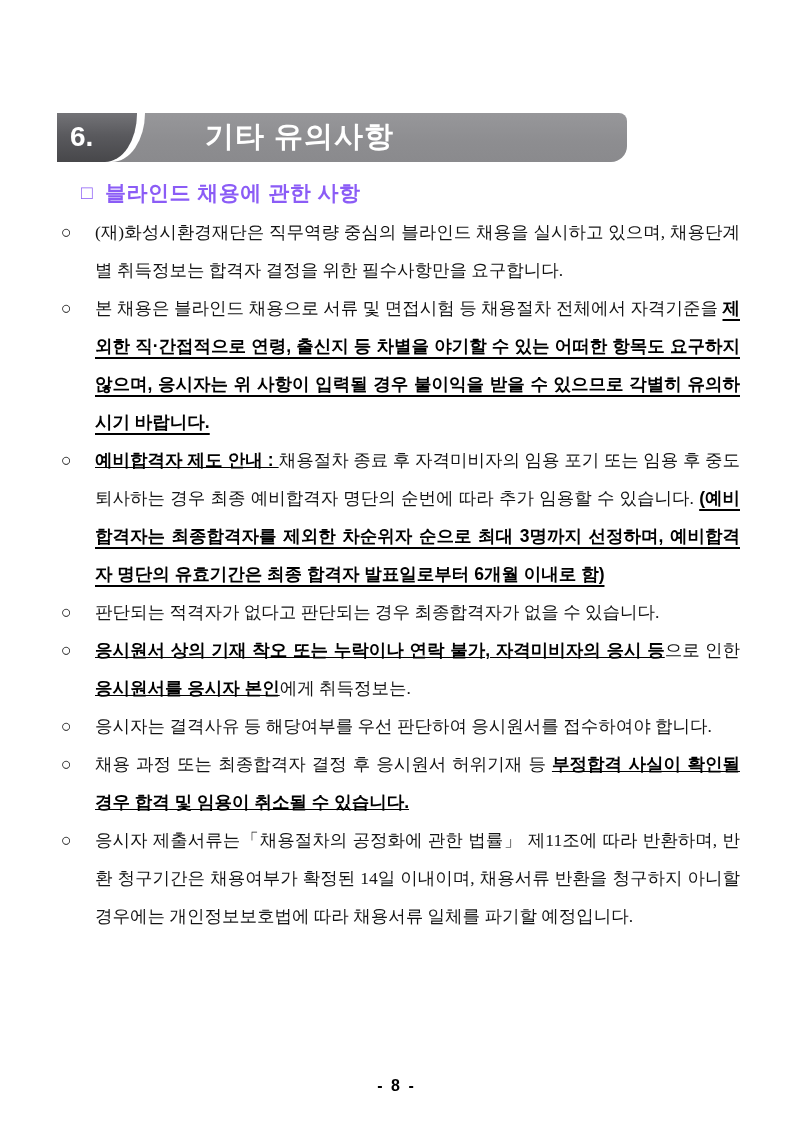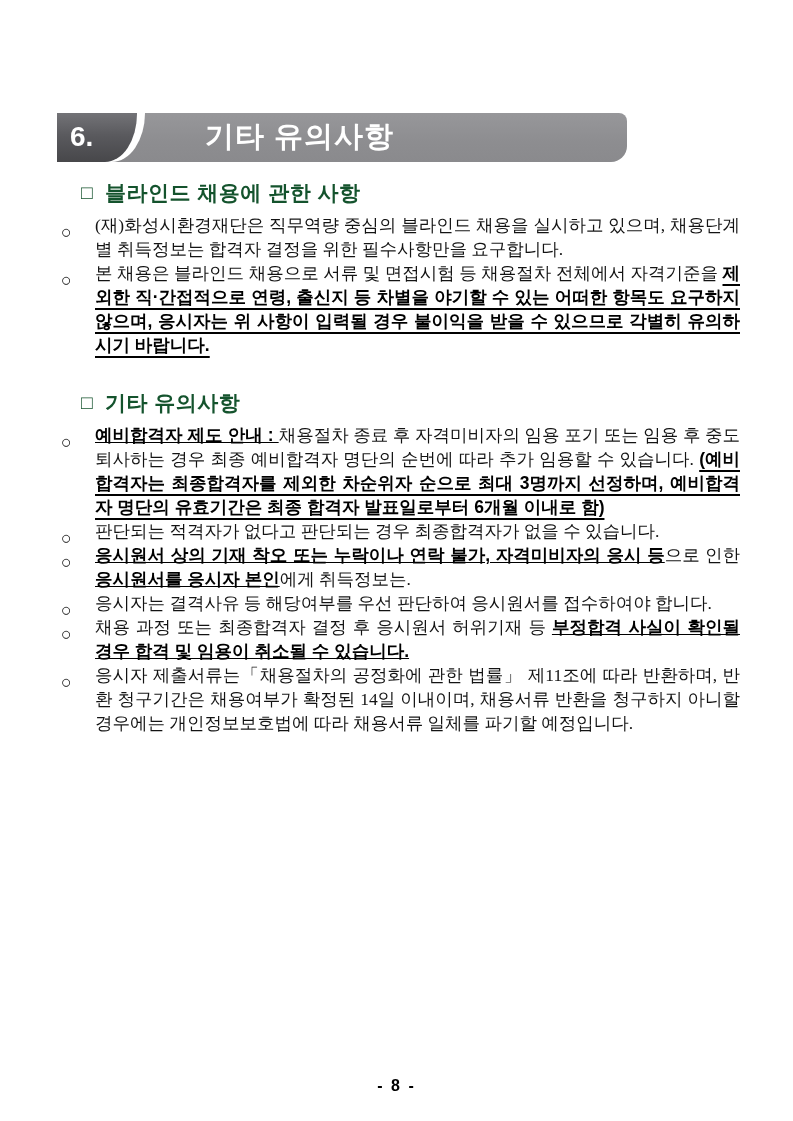--- a/index.html
+++ b/index.html
@@ -39,40 +39,40 @@
   .banner-title {
     position: absolute; left: 148px; top: 50%; transform: translateY(-53%);
     color: #ffffff; font-family: "Liberation Sans", "DejaVu Sans", sans-serif;
     font-weight: 700; font-size: 29px; letter-spacing: 1px; white-space: nowrap;
   }
 
   
   .subhead {
     margin: 17px 0 6px 0;
     font-family: "Liberation Sans", "DejaVu Sans", sans-serif;
-    font-weight: 700; font-size: 21px; color: #14532d;
+    font-weight: 700; font-size: 21px; color: #8b5cf6;
     letter-spacing: 0.5px;
     padding-left: 24px;
   }
   .subhead .sq {
     font-weight: 400; font-size: 19px; margin-right: 12px;
     position: relative; top: -1px;
   }
   .subhead-gap { margin-top: 32px; }
 
   
   .bullet { position: relative; padding-left: 38px; }
   .bullet .bm {
     position: absolute; left: 4px; top: 0;
     font-size: 18px; line-height: 38px; color: #111;
     font-family: "Liberation Sans", "DejaVu Sans", sans-serif;
   }
   .bullet p {
     margin: 0;
-    font-size: 17.5px; line-height: 24px;
+    font-size: 17.5px; line-height: 38px;
     text-align: justify; word-break: break-all;
     color: #131313;
   }
   .seg-b, .seg-bu {
     font-family: "Liberation Sans", "DejaVu Sans", sans-serif;
     font-weight: 700; color: #000; text-decoration: underline;
   }
   .seg-bu {
     text-decoration-line: underline;
     text-decoration-thickness: 2px;
@@ -113,23 +113,20 @@
       </p>
     </div>
 
     <div class="bullet">
       <span class="bm">○</span>
       <p>
         <span class="seg">본 채용은 블라인드 채용으로 서류 및 면접시험 등 채용절차 전체에서 자격기준을 </span><span class="seg-bu">제외한 직·간접적으로 연령, 출신지 등 차별을 야기할 수 있는 어떠한 항목도 요구하지 않으며, 응시자는 위 사항이 입력될 경우 불이익을 받을 수 있으므로 각별히 유의하시기 바랍니다.</span>
       </p>
     </div>
 
-    <div class="subhead subhead-gap">
-      <span class="sq">□</span><span>기타 유의사항</span>
-    </div>
 
     <div class="bullet">
       <span class="bm">○</span>
       <p>
         <span class="seg-b">예비합격자 제도 안내 : </span><span class="seg">채용절차 종료 후 자격미비자의 임용 포기 또는 임용 후 중도 퇴사하는 경우 최종 예비합격자 명단의 순번에 따라 추가 임용할 수 있습니다. </span><span class="seg-bu">(예비합격자는 최종합격자를 제외한 차순위자 순으로 최대 3명까지 선정하며, 예비합격자 명단의 유효기간은 최종 합격자 발표일로부터 6개월 이내로 함)</span>
       </p>
     </div>
 
     <div class="bullet">
       <span class="bm">○</span>

